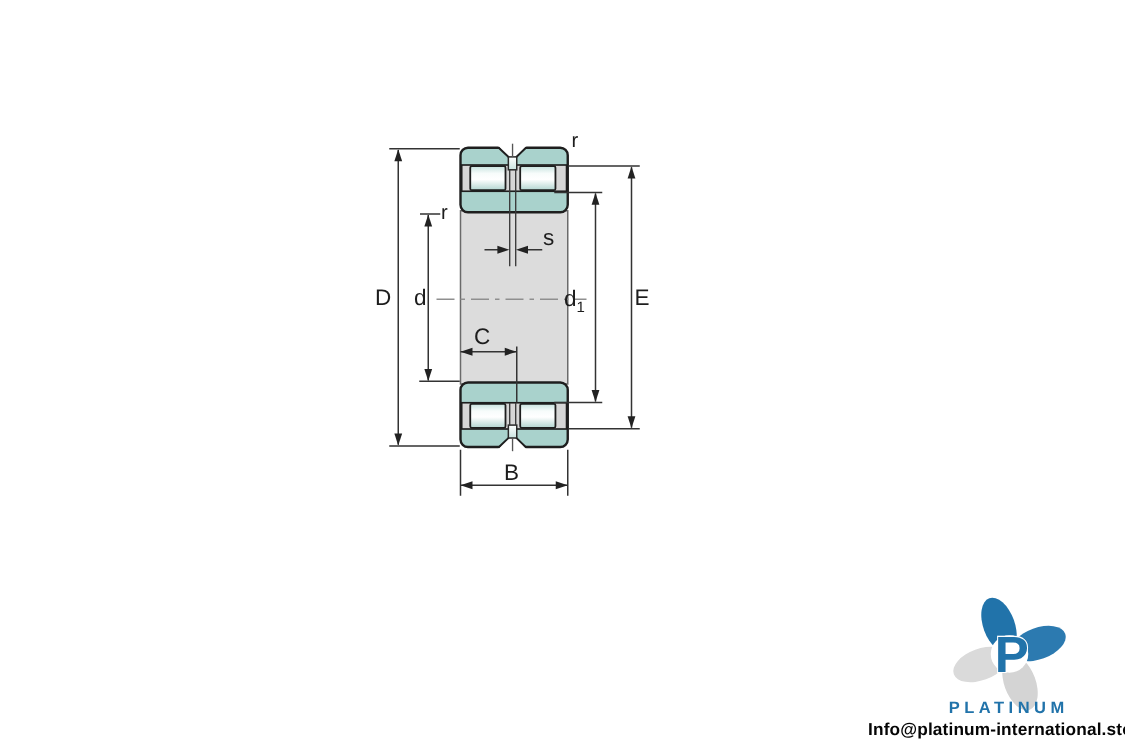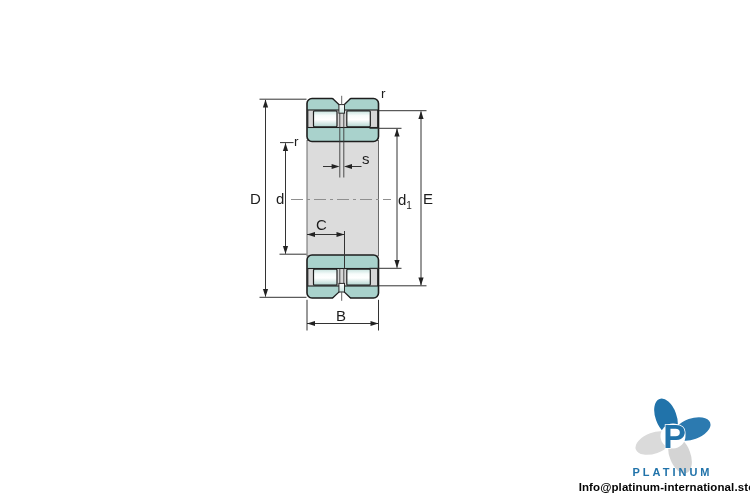--- a/index.html
+++ b/index.html
@@ -114,21 +114,21 @@
       <polygon points="344.5,234.5 336.5,231.9 336.5,237.1"></polygon>
       <polygon points="339.6,166.5 331.6,163.9 331.6,169.1"></polygon>
       <polygon points="344,166.5 352,163.9 352,169.1"></polygon>
     </g>
   </svg>
 
   <span class="dim-label" style="left:250px;top:191px;">D</span>
 
   <span class="dim-label" style="left:276px;top:191px;">d</span>
 
-  <span class="dim-label" style="left:398px;top:192px;"><span>d</span><sub>1</sub></span>
+  <span class="dim-label" style="left:376px;top:192px;"><span>d</span><sub>1</sub></span>
 
   <span class="dim-label" style="left:423px;top:191px;">E</span>
 
   <span class="dim-label" style="left:336px;top:308px;">B</span>
 
   <span class="dim-label" style="left:316px;top:217px;">C</span>
 
   <span class="dim-label" style="left:362px;top:151px;">s</span>
 
   <span class="dim-label small" style="left:381px;top:86px;">r</span>

